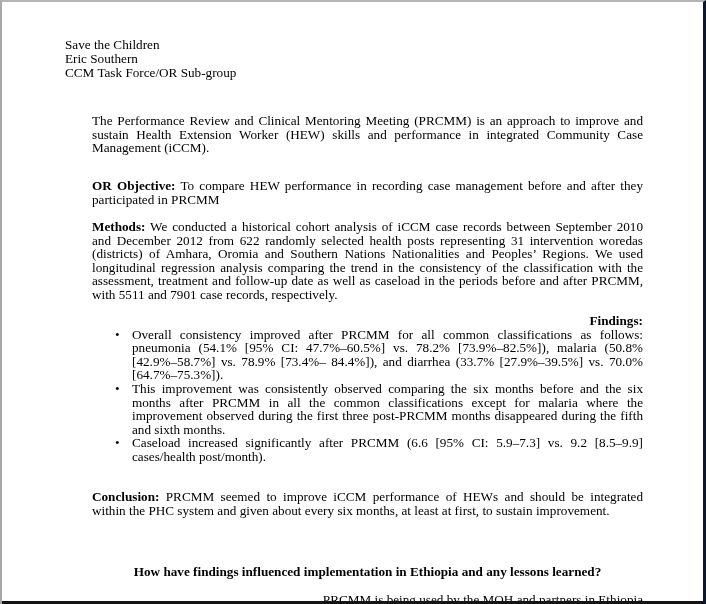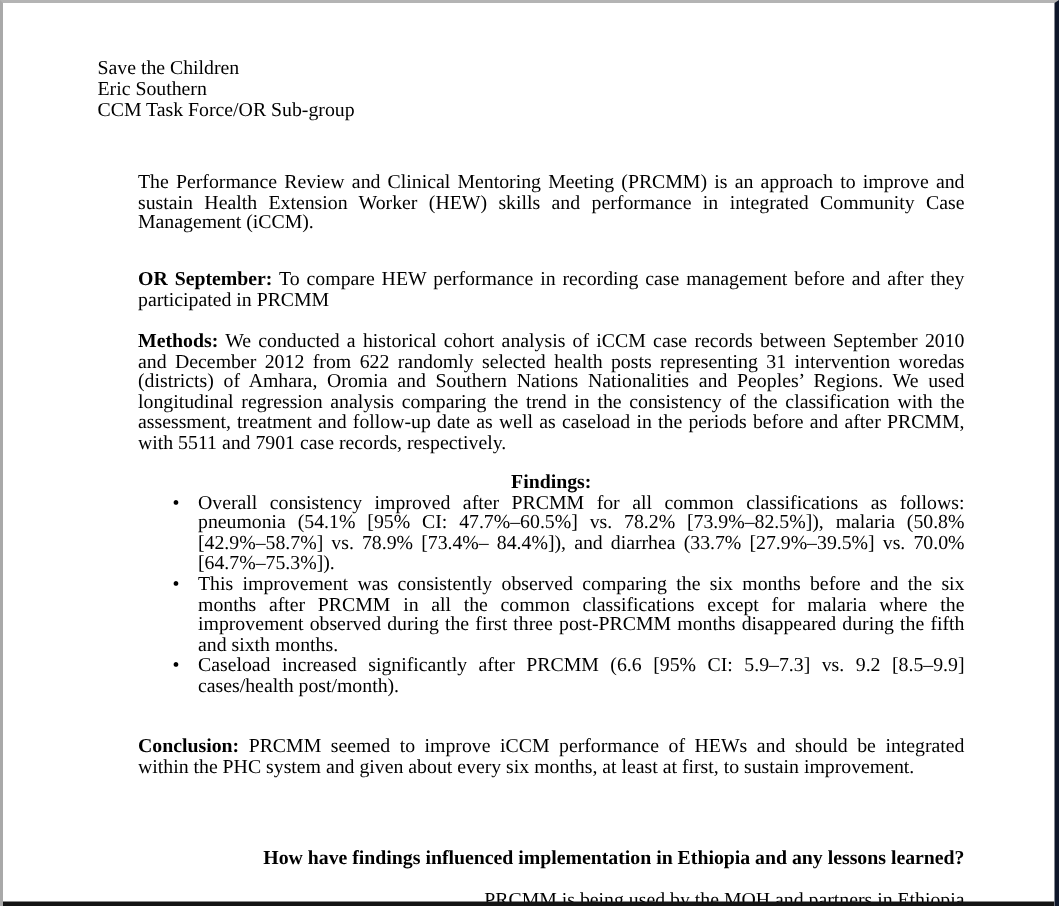--- a/index.html
+++ b/index.html
@@ -32,40 +32,40 @@
     width: 551px;
     font-size: 13.2px;
     line-height: 13.6px;
     text-align: justify;
   }
   .intro       { top: 112px; }
   .objective   { top: 177px; }
   .methods     { top: 218px; }
   .findings    { top: 312px; }
   .conclusion  { top: 488px; }
-  .question    { top: 563px; font-weight: bold; text-align: right; }
+  .question    { top: 563px; font-weight: bold; text-align: center; }
   .clipped-line {
     position: absolute;
     top: 591px; left: 90px;
     width: 551px;
     height: 10px;
     overflow: hidden;
     font-size: 13.2px;
     line-height: 13.6px;
     text-align: right;
   }
   .bottom-edge {
     position: absolute;
     left: 0; bottom: 0;
     width: 100%;
     height: 3px;
     background: #141414;
   }
   .lead { font-weight: bold; }
-  .findings-heading { font-weight: bold; text-align: center; }
+  .findings-heading { font-weight: bold; text-align: right; }
   .bullet-item {
     position: relative;
     padding-left: 40px;
     box-sizing: border-box;
   }
   .bullet-marker {
     position: absolute;
     left: 23px;
     top: 0;
   }
@@ -79,21 +79,21 @@
     <div>Save the Children</div>
     <div>Eric Southern</div>
     <div>CCM Task Force/OR Sub-group</div>
   </div>
 
   <div class="block intro">
     <span>The Performance Review and Clinical Mentoring Meeting (PRCMM) is an approach to improve and sustain Health Extension Worker (HEW) skills and performance in integrated Community Case Management (iCCM).</span>
   </div>
 
   <div class="block objective">
-    <span class="lead">OR September:</span>
+    <span class="lead">OR Objective:</span>
     <span>To compare HEW performance in recording case management before and after they participated in PRCMM</span>
   </div>
 
   <div class="block methods">
     <span class="lead">Methods:</span>
     <span>We conducted a historical cohort analysis of iCCM case records between September 2010 and December 2012 from 622 randomly selected health posts representing 31 intervention woredas (districts) of Amhara, Oromia and Southern Nations Nationalities and Peoples’ Regions. We used longitudinal regression analysis comparing the trend in the consistency of the classification with the assessment, treatment and follow-up date as well as caseload in the periods before and after PRCMM, with 5511 and 7901 case records, respectively.</span>
   </div>
 
   <div class="block findings">
     <div class="findings-heading">Findings:</div>

